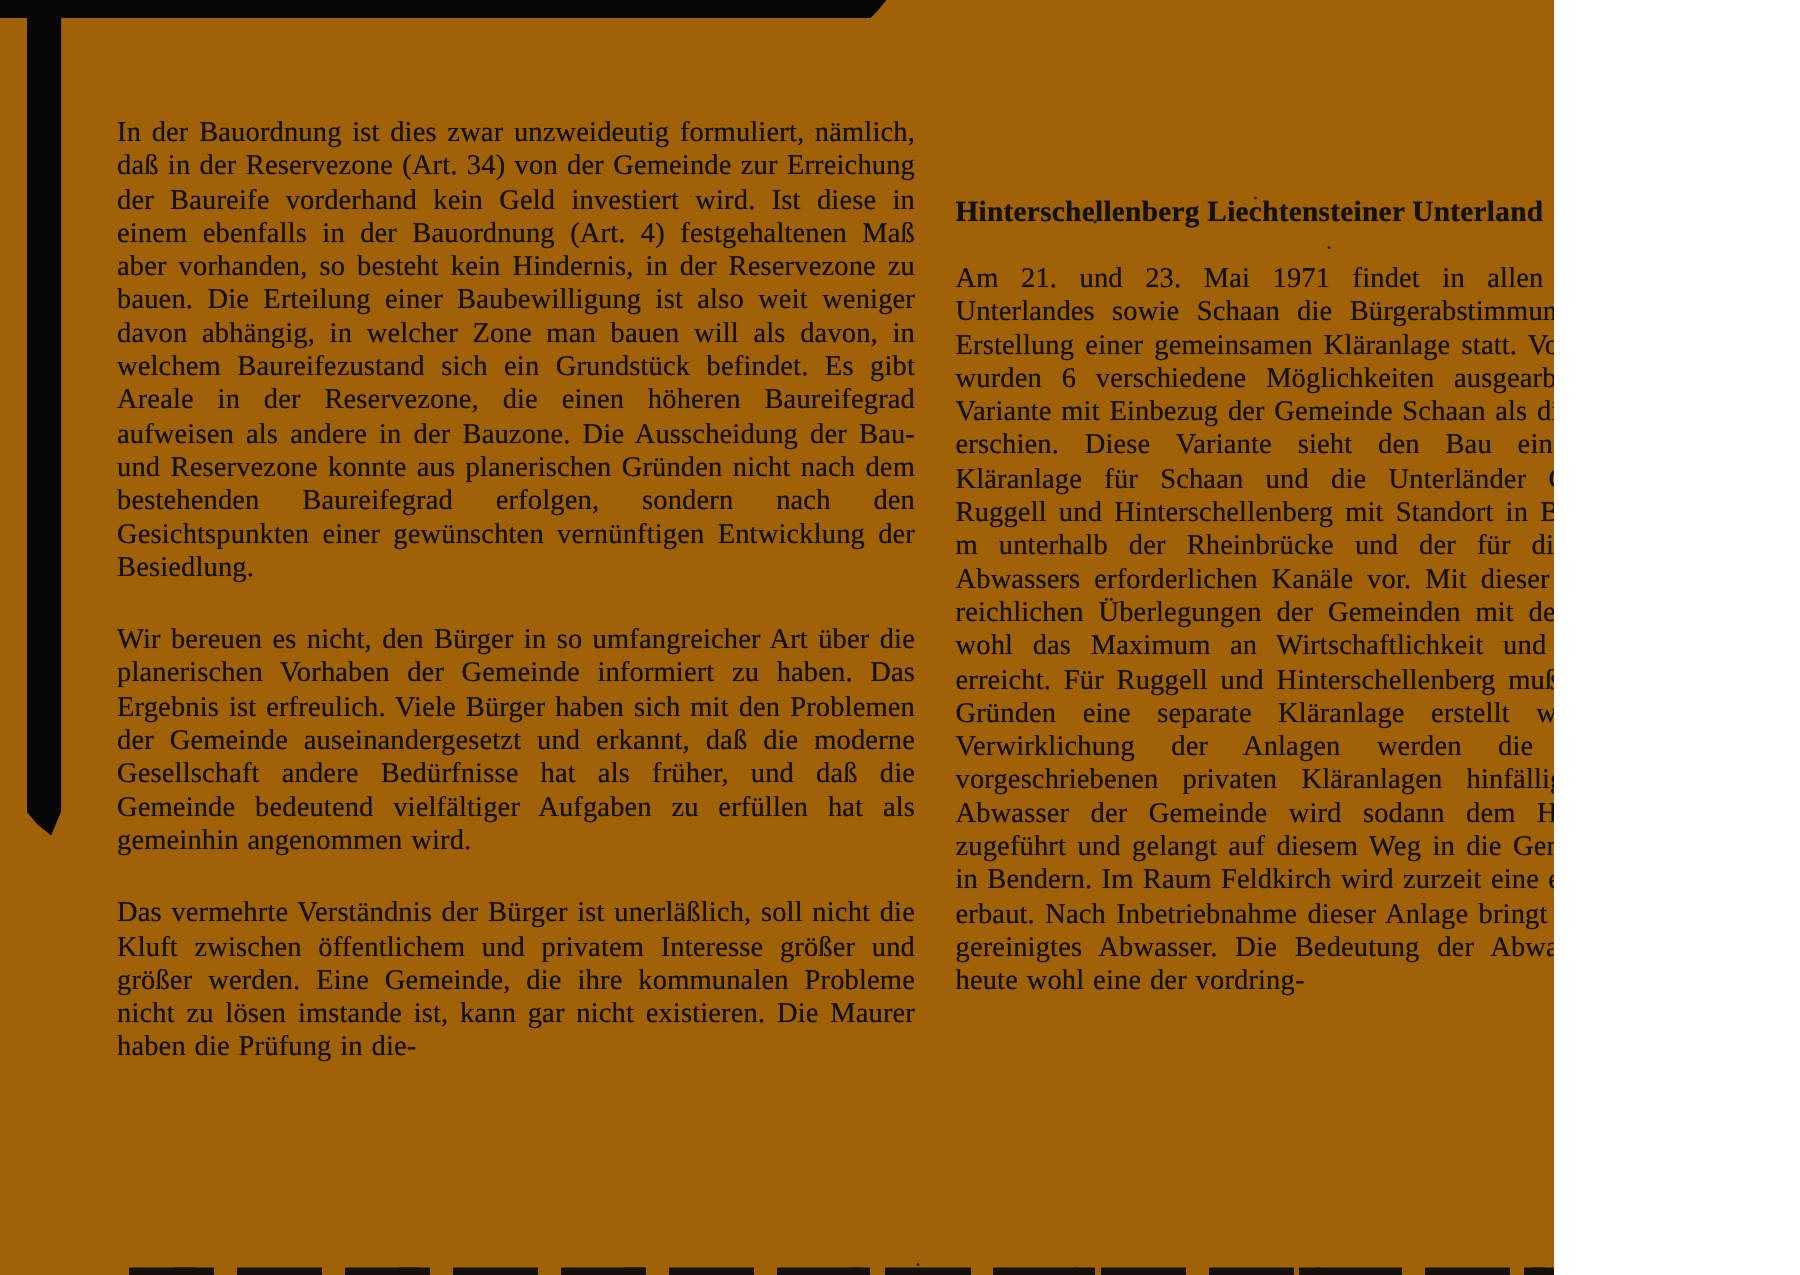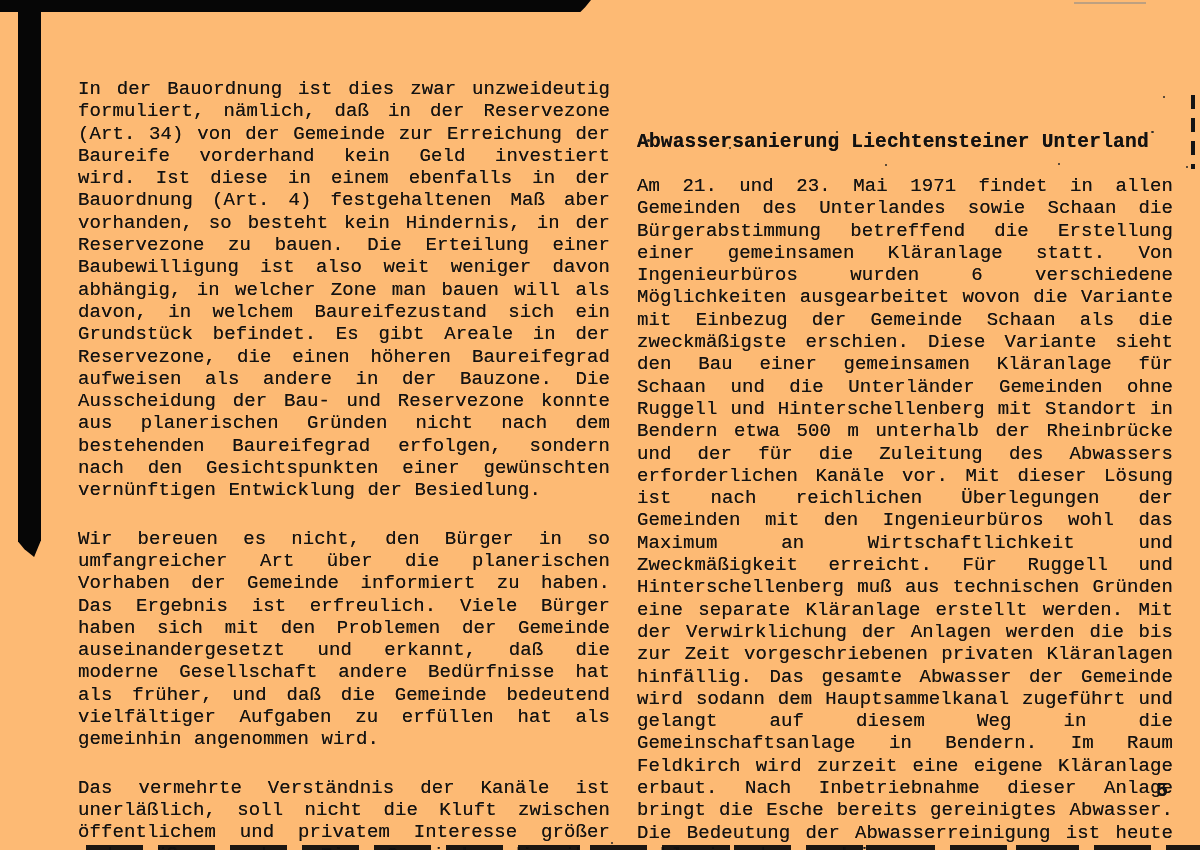--- a/index.html
+++ b/index.html
@@ -2,25 +2,25 @@
 <html lang="de"><head>
 <meta charset="utf-8">
 <style>
   html, body {
     margin: 0;
     padding: 0;
     background: #ffffff;
   }
   .page {
     position: relative;
-    width: 1200px;
+    width: 1036px;
     height: 850px;
-    background: #fdba74;
+    background: #a16207;
     overflow: hidden;
-    font-family: Liberation Mono, monospace;
+    font-family: Liberation Serif, serif;
     color: #121212;
   }
 
   
   .col {
     position: absolute;
     top: 78px;
   }
   .col-left  { left: 78px;  width: 532px; }
   .col-right { left: 637px; width: 536px; }
@@ -121,23 +121,23 @@
   <div class="speck s4"></div>
   <div class="speck s5"></div>
   <div class="speck s6"></div>
   <div class="speck s7"></div>
   <div class="speck s8"></div>
   <div class="speck s9"></div>
 
   <div class="col col-left">
     <p class="body-par">In der Bauordnung ist dies zwar unzweideutig formuliert, nämlich, daß in der Reservezone (Art. 34) von der Gemeinde zur Erreichung der Baureife vorderhand kein Geld investiert wird. Ist diese in einem ebenfalls in der Bauordnung (Art. 4) festgehaltenen Maß aber vorhanden, so besteht kein Hindernis, in der Reservezone zu bauen. Die Erteilung einer Baubewilligung ist also weit weniger davon abhängig, in welcher Zone man bauen will als davon, in welchem Baureifezustand sich ein Grundstück befindet. Es gibt Areale in der Reservezone, die einen höheren Baureifegrad aufweisen als andere in der Bauzone. Die Ausscheidung der Bau- und Reservezone konnte aus planerischen Gründen nicht nach dem bestehenden Baureifegrad erfolgen, sondern nach den Gesichtspunkten einer gewünschten vernünftigen Entwicklung der Besiedlung.</p>
     <p class="body-par">Wir bereuen es nicht, den Bürger in so umfangreicher Art über die planerischen Vorhaben der Gemeinde informiert zu haben. Das Ergebnis ist erfreulich. Viele Bürger haben sich mit den Problemen der Gemeinde auseinandergesetzt und erkannt, daß die moderne Gesellschaft andere Bedürfnisse hat als früher, und daß die Gemeinde bedeutend vielfältiger Aufgaben zu erfüllen hat als gemeinhin angenommen wird.</p>
-    <p class="body-par">Das vermehrte Verständnis der Kanäle ist unerläßlich, soll nicht die Kluft zwischen öffentlichem und privatem Interesse größer und größer werden. Eine Gemeinde, die ihre kommunalen Probleme nicht zu lösen imstande ist, kann gar nicht existieren. Die Maurer haben die Prüfung in die-</p>
+    <p class="body-par">Das vermehrte Verständnis der Bürger ist unerläßlich, soll nicht die Kluft zwischen öffentlichem und privatem Interesse größer und größer werden. Eine Gemeinde, die ihre kommunalen Probleme nicht zu lösen imstande ist, kann gar nicht existieren. Die Maurer haben die Prüfung in die-</p>
   </div>
 
   <div class="col col-right">
-    <h2 class="section-heading">Abwassersanierung Liechtensteiner Unterland</h2>
+    <h2 class="section-heading">Hinterschellenberg Liechtensteiner Unterland</h2>
     <p class="body-par">Am 21. und 23. Mai 1971 findet in allen Gemeinden des Unterlandes sowie Schaan die Bürgerabstimmung betreffend die Erstellung einer gemeinsamen Kläranlage statt. Von Ingenieurbüros wurden 6 verschiedene Möglichkeiten ausgearbeitet wovon die Variante mit Einbezug der Gemeinde Schaan als die zweckmäßigste erschien. Diese Variante sieht den Bau einer gemeinsamen Kläranlage für Schaan und die Unterländer Gemeinden ohne Ruggell und Hinterschellenberg mit Standort in Bendern etwa 500 m unterhalb der Rheinbrücke und der für die Zuleitung des Abwassers erforderlichen Kanäle vor. Mit dieser Lösung ist nach reichlichen Überlegungen der Gemeinden mit den Ingenieurbüros wohl das Maximum an Wirtschaftlichkeit und Zweckmäßigkeit erreicht. Für Ruggell und Hinterschellenberg muß aus technischen Gründen eine separate Kläranlage erstellt werden. Mit der Verwirklichung der Anlagen werden die bis zur Zeit vorgeschriebenen privaten Kläranlagen hinfällig. Das gesamte Abwasser der Gemeinde wird sodann dem Hauptsammelkanal zugeführt und gelangt auf diesem Weg in die Gemeinschaftsanlage in Bendern. Im Raum Feldkirch wird zurzeit eine eigene Kläranlage erbaut. Nach Inbetriebnahme dieser Anlage bringt die Esche bereits gereinigtes Abwasser. Die Bedeutung der Abwasserreinigung ist heute wohl eine der vordring-</p>
   </div>
 
   <div class="page-number">5</div>
 
 </div>
 
 </body></html>

